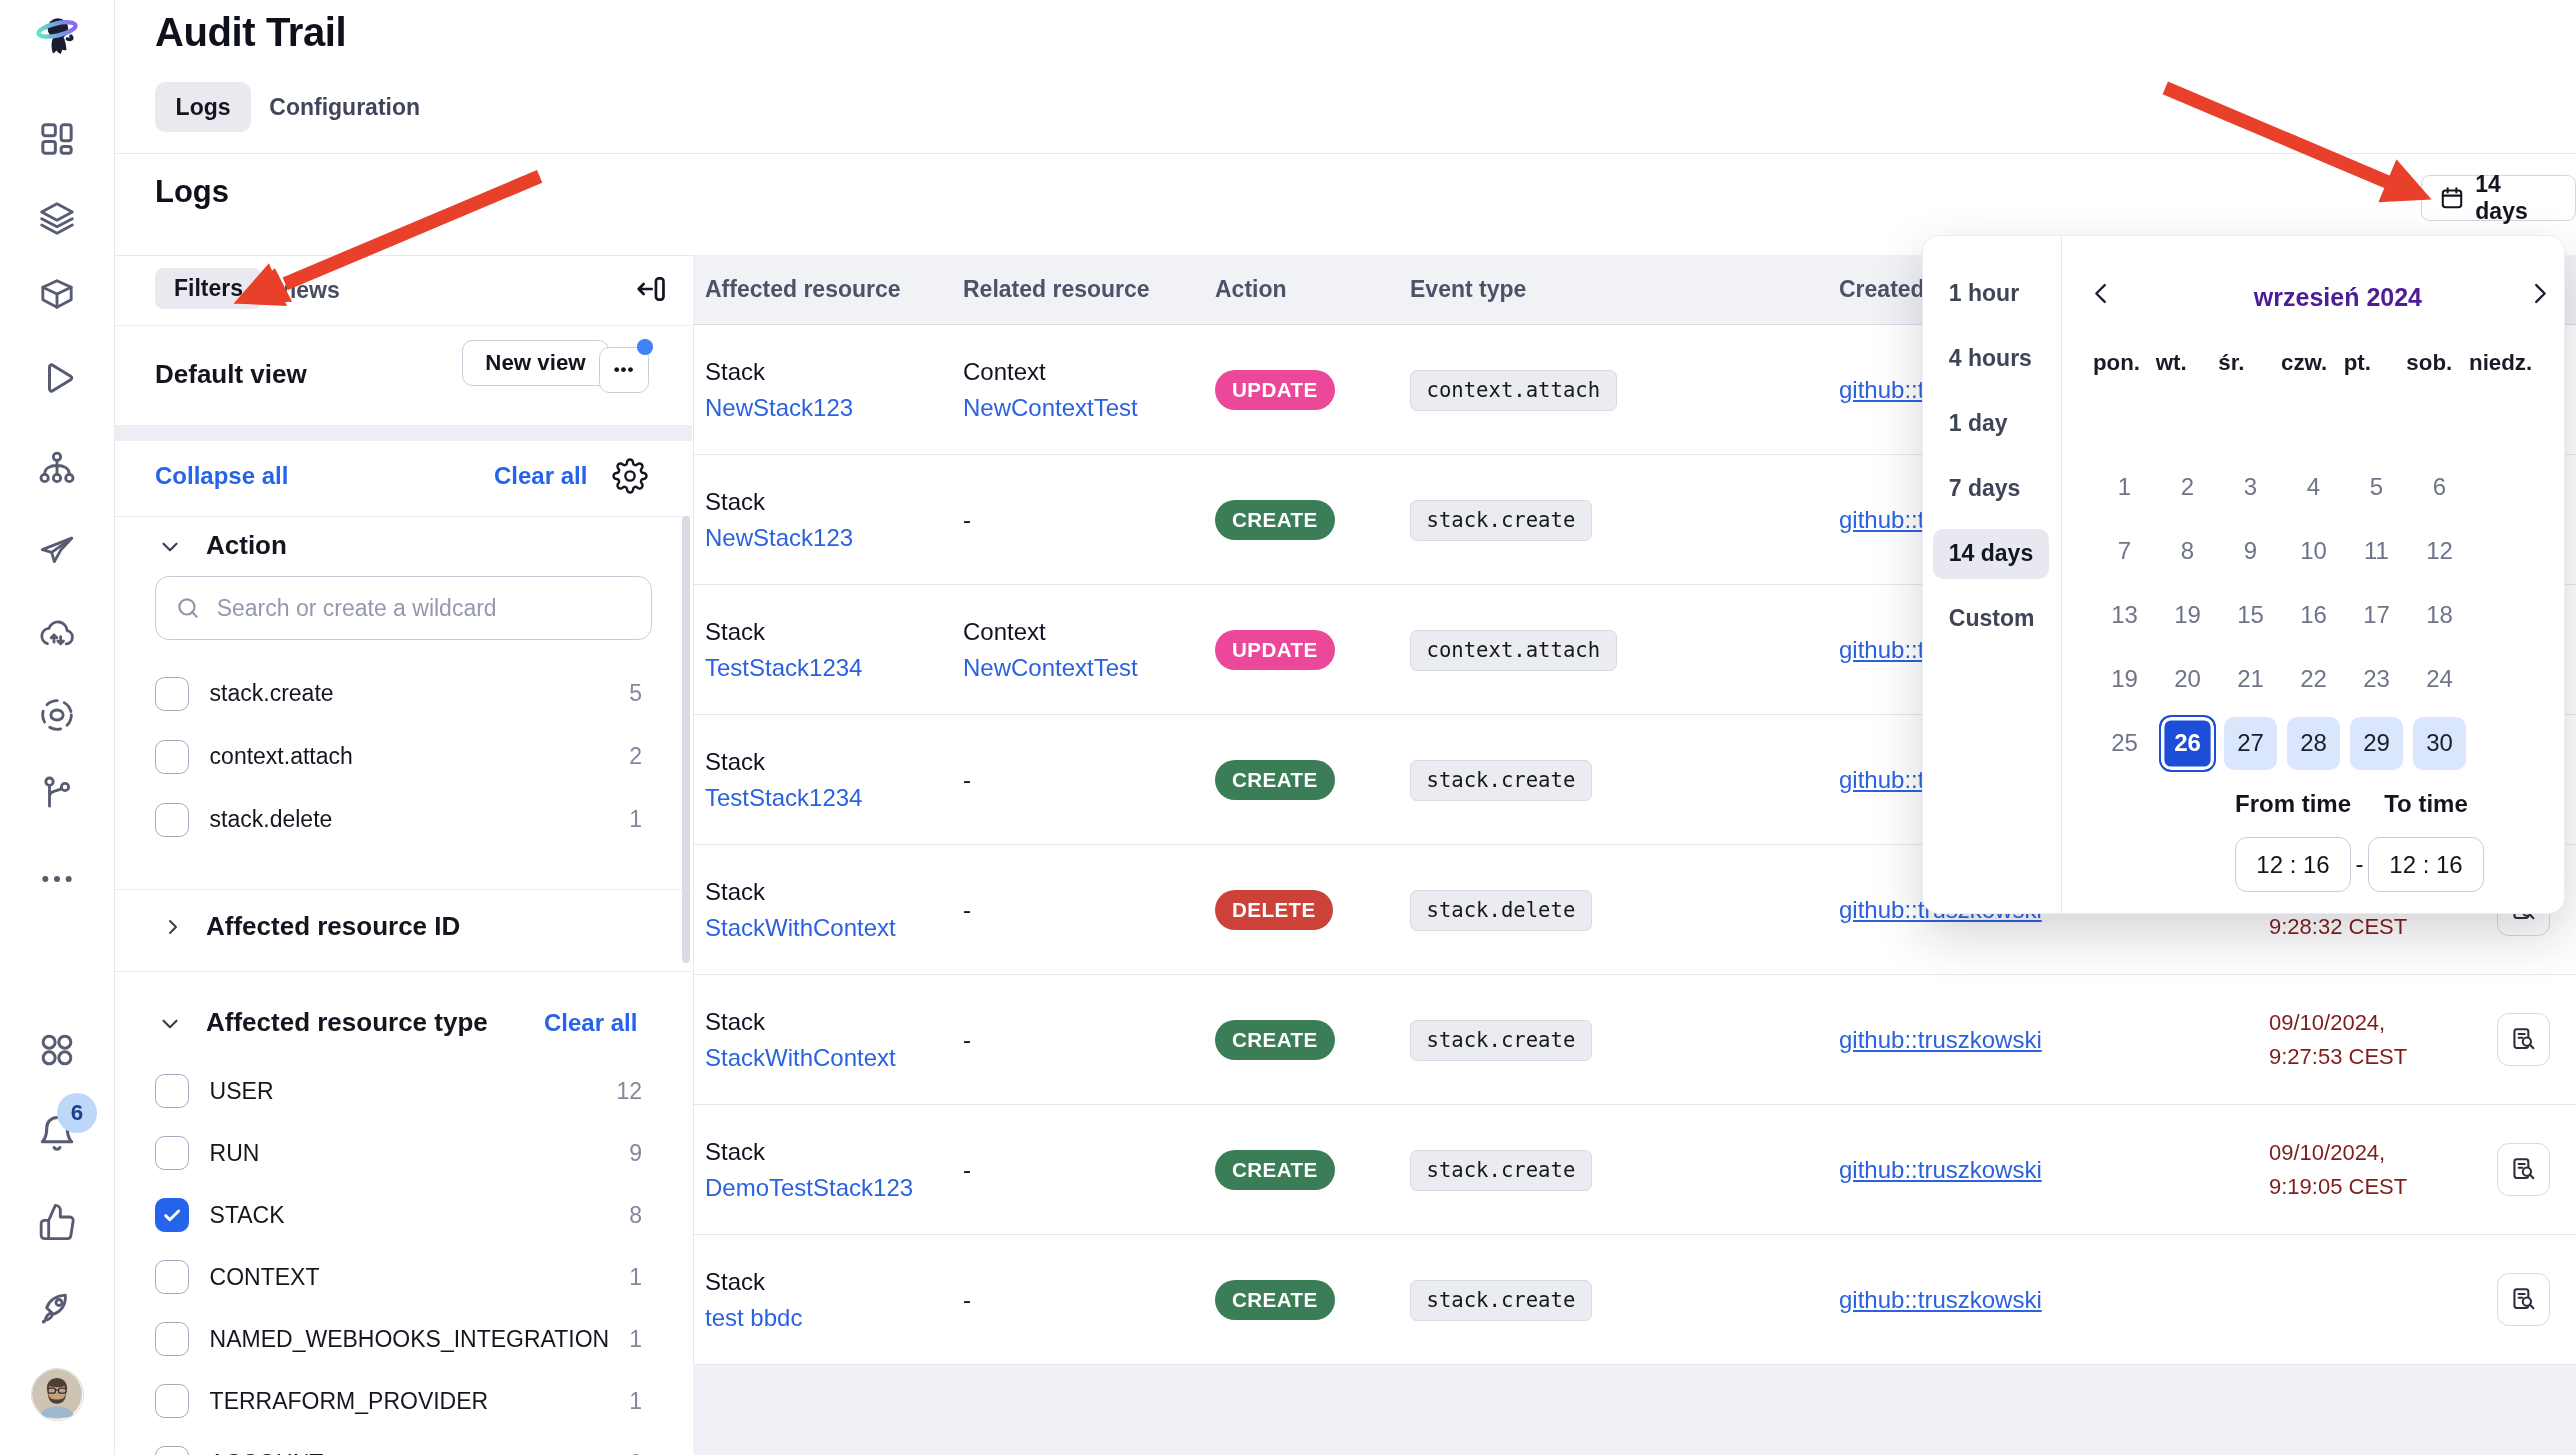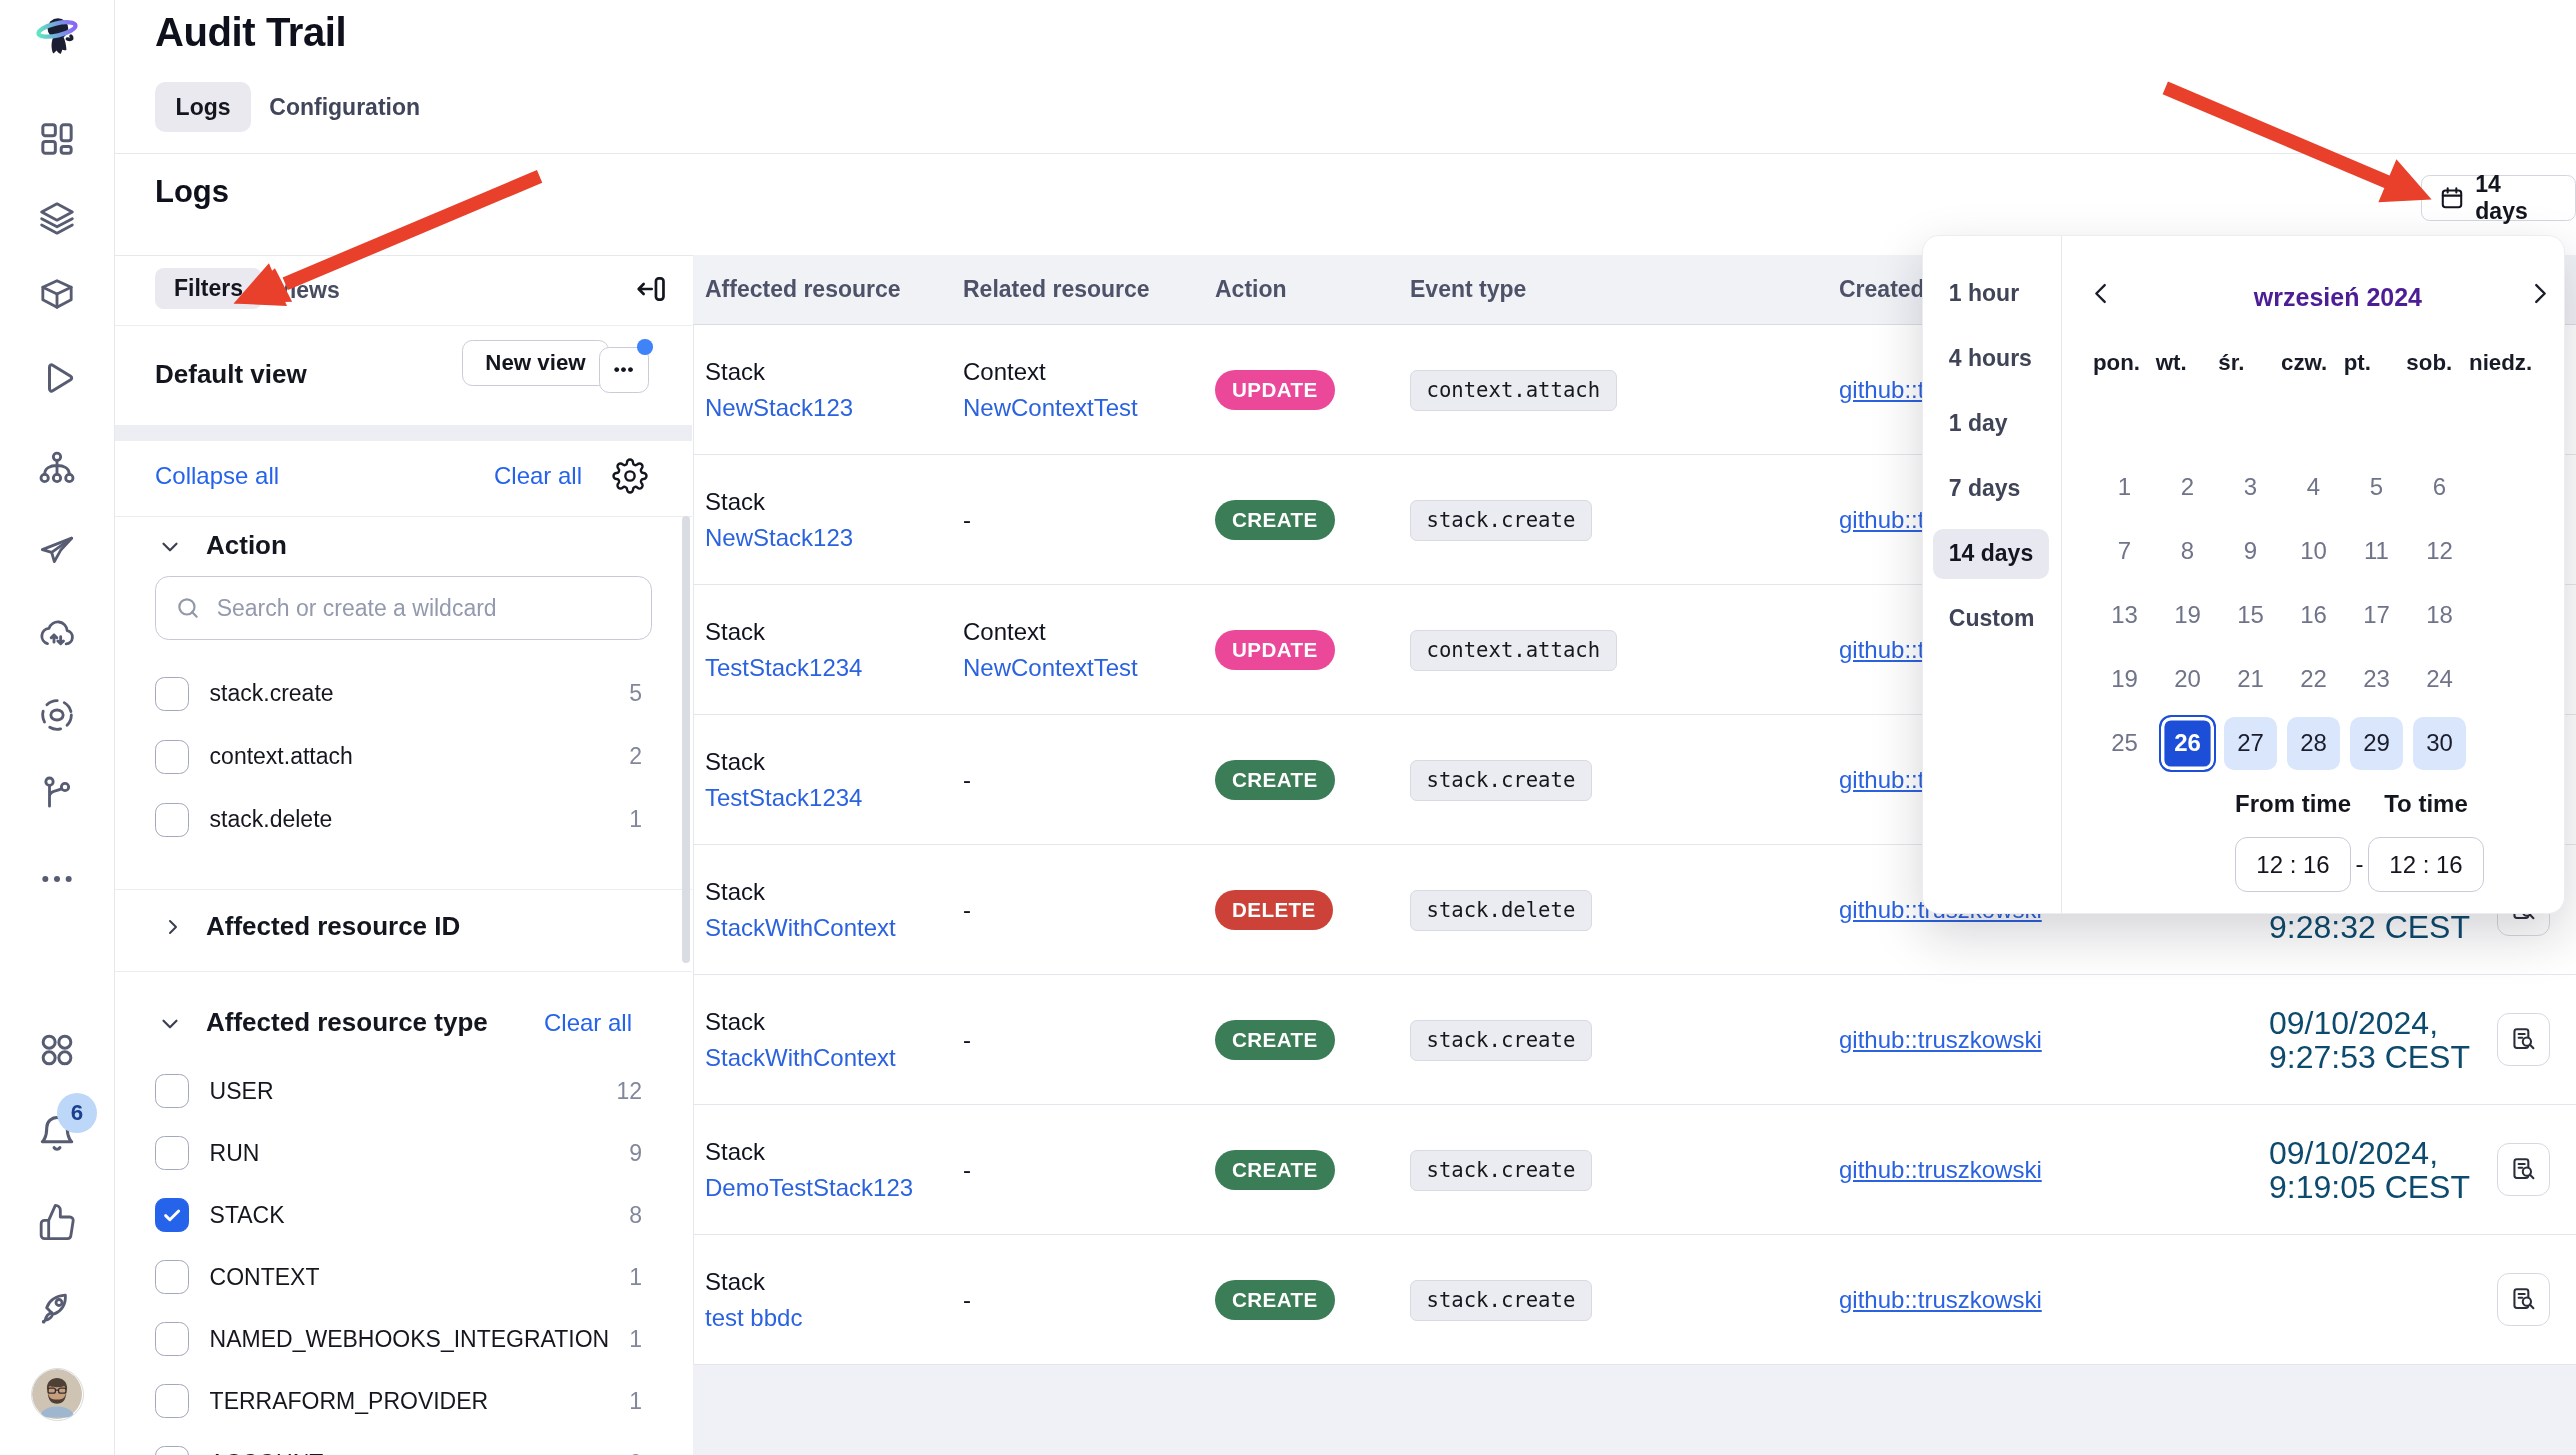--- a/index.html
+++ b/index.html
@@ -22,21 +22,21 @@
   .range-btn{left:2421px;top:175px;height:46px;display:flex;align-items:center;gap:10.3px;padding:0 17px;border:0.9px solid #d3d6df;border-radius:8.6px;font-size:23px;font-weight:700;background:#fff;cursor:pointer;box-sizing:border-box;}
   
   .vline{position:absolute;width:0.9px;background:#e7e8ec;}
   .f-row-border{position:absolute;left:115px;width:577px;height:0.9px;background:#ebedf1;}
   .pill{background:#e9e9ef;border-radius:8.6px;font-weight:700;font-size:23px;display:flex;align-items:center;padding:0 19px;height:41px;cursor:pointer;}
   .views-label{font-size:23px;font-weight:600;color:#474c60;cursor:pointer;}
   .f-view-name{font-size:26px;font-weight:700;}
   .btn-outline{border:0.9px solid #c9ccd8;border-radius:10.3px;background:#fff;font-size:22.3px;font-weight:600;display:flex;align-items:center;justify-content:center;cursor:pointer;box-sizing:border-box;}
   .blue-dot{position:absolute;width:15.5px;height:15.5px;border-radius:50%;background:#3f83f8;z-index:3;}
   .gray-band{position:absolute;left:115px;width:577px;background:#edeef3;}
-  .link-blue{color:#2563eb;font-size:24px;font-weight:400;cursor:pointer;}
+  .link-blue{color:#2563eb;font-size:24px;font-weight:700;cursor:pointer;}
   .sec-head{font-size:26px;font-weight:700;color:#14161f;cursor:pointer;}
   .search-box{position:absolute;left:155px;width:497px;height:64px;border:1.7px solid #c7cad6;border-radius:13.7px;display:flex;align-items:center;gap:13.7px;padding:0 19px;box-sizing:border-box;background:#fff;}
   .search-box input{border:none;outline:none;font-size:23px;color:#14161f;flex:1;font-family:inherit;background:transparent;}
   .search-box input::placeholder{color:#939aae;}
   .opt-row{height:63px;display:flex;align-items:center;padding-left:40px;padding-right:50px;cursor:pointer;}
   .opt-row2{height:62px;display:flex;align-items:center;padding-left:40px;padding-right:50px;cursor:pointer;}
   .cb{width:34px;height:34px;border:1.7px solid #a3a8bc;border-radius:9.5px;box-sizing:border-box;background:#fff;flex:none;display:flex;align-items:center;justify-content:center;}
   .cb svg{visibility:hidden;}
   .cb.on{background:#2563eb;border-color:#2563eb;}
   .cb.on svg{visibility:visible;}
@@ -50,21 +50,21 @@
   .trow{position:relative;height:130px;border-bottom:0.9px solid #e5e6eb;box-sizing:border-box;}
   .cell{position:absolute;top:0;height:130px;display:flex;flex-direction:column;justify-content:center;gap:8.6px;}
   .t1{font-size:24px;color:#101320;}
   .t2{font-size:24px;color:#2b62df;cursor:pointer;}
   .badge{height:40px;display:inline-flex;align-items:center;padding:0 17px;border-radius:20px;color:#fff;font-size:20.6px;font-weight:700;letter-spacing:0.4px;}
   .b-update{background:#ec4899;}
   .b-create{background:#3b7d57;}
   .b-delete{background:#cc4238;}
   .chip{height:41px;display:inline-flex;align-items:center;padding:0 15.5px;background:#ebecf1;border:0.9px solid #d8dae1;border-radius:6.9px;font-family:"DejaVu Sans Mono","Liberation Mono",monospace;font-size:20.6px;color:#16181f;box-sizing:border-box;}
   .bylink{font-size:24px;color:#2b62df;text-decoration:underline;cursor:pointer;white-space:nowrap;}
-  .ts{font-size:32px;color:#0c4a6e;line-height:34px;white-space:nowrap;}
+  .ts{font-size:22px;color:#7f1d1d;line-height:34px;white-space:nowrap;}
   .row-action{position:absolute;left:1804px;top:38px;width:53px;height:53px;border:0.9px solid #d7d9e0;border-radius:12px;display:flex;align-items:center;justify-content:center;background:#fff;cursor:pointer;box-sizing:border-box;}
   .bottom-strip{position:absolute;left:693px;top:1365px;width:1883px;height:90px;background:#f0f1f6;}
   
   .dp{position:absolute;left:1922px;top:235px;width:643px;height:679px;background:#fff;border:0.9px solid #ecedf1;border-radius:17px;box-shadow:0 20.6px 52px rgba(20,24,40,0.18);z-index:50;box-sizing:border-box;}
   .dp-div{position:absolute;left:138px;top:0;bottom:0;width:0.9px;background:#e7e8ec;}
   .qr-list{position:absolute;left:0;top:25px;width:138px;}
   .qr-item{height:65px;display:flex;align-items:center;padding:0 10.3px;}
   .qr-pill{height:50px;display:flex;align-items:center;padding:0 15.5px;border-radius:10.3px;font-size:23px;font-weight:600;color:#3f4457;cursor:pointer;white-space:nowrap;}
   .qr-pill.on{background:#e8e9f0;font-weight:700;color:#14161f;}
   .dp-prev{position:absolute;left:163px;top:277px;cursor:pointer;}

